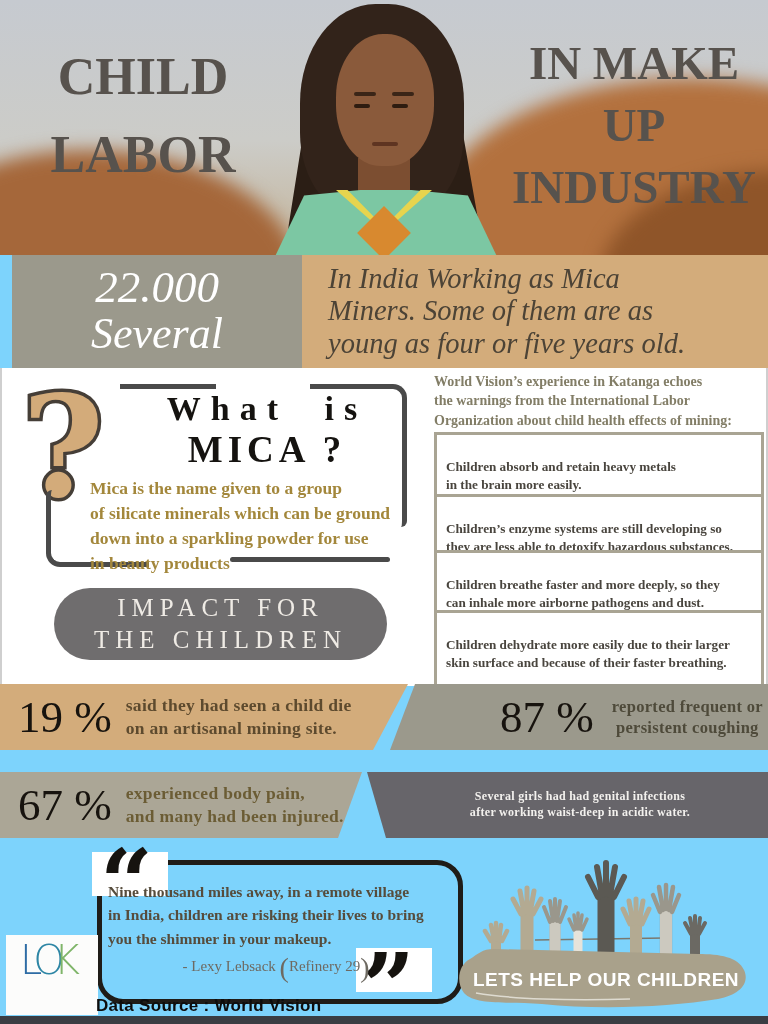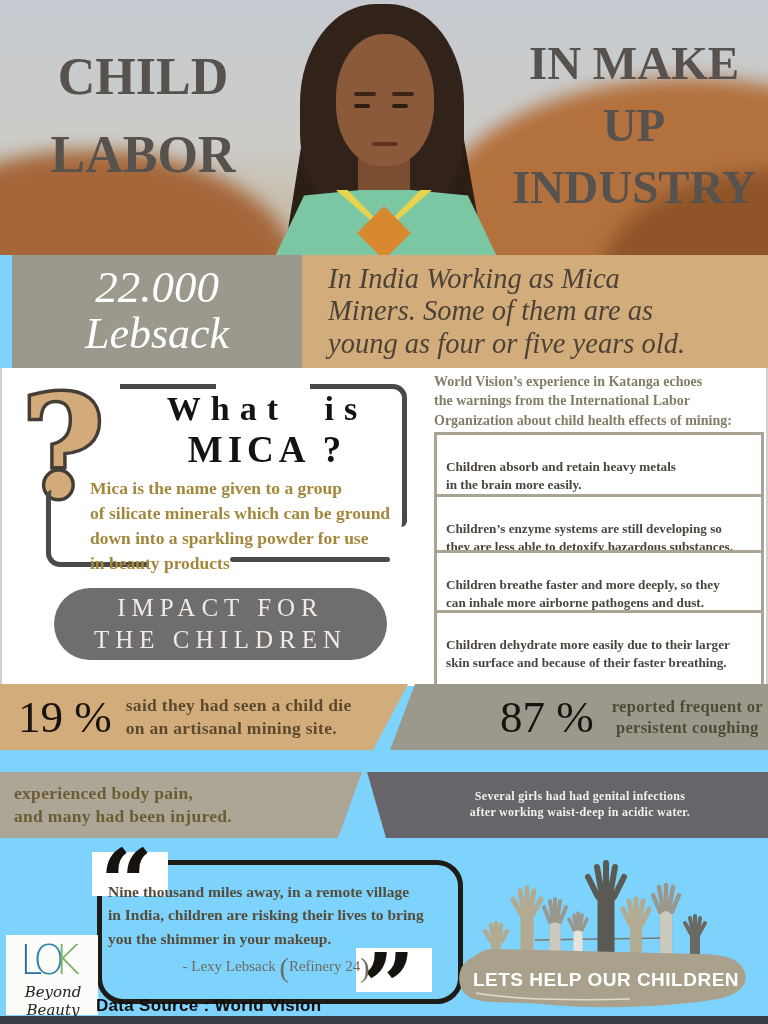--- a/index.html
+++ b/index.html
@@ -140,21 +140,21 @@
     <div class="hero-title left pre">CHILD
 LABOR</div>
     <div class="hero-title right pre">IN MAKE
 UP
 INDUSTRY</div>
   </div>
 
   <div class="banner">
     <div class="banner-left">
       <div class="num">22.000</div>
-      <div class="lbl">Lebsack</div>
+      <div class="lbl">Several</div>
     </div>
     <div class="banner-right">
       <div class="txt pre">In India Working as Mica
 Miners. Some of them are as
 young as four or five years old.</div>
     </div>
   </div>
 
   <div class="panel">
     <div class="qmark">
@@ -196,38 +196,39 @@
     </div>
     <div class="band-part b1-right">
       <div class="stat-num">87 %</div>
       <div class="stat-txt pre">reported frequent or
 persistent coughing</div>
     </div>
   </div>
 
   <div class="band band2">
     <div class="band-part b2-left">
+      <div class="stat-num">67 %</div>
       <div class="stat-txt pre">experienced body pain,
 and many had been injured.</div>
     </div>
     <div class="band-part b2-right">
       <div class="stat-txt pre">Several girls had had genital infections
 after working waist-deep in acidic water.</div>
     </div>
   </div>
 
   <div class="quote-box"></div>
   <div class="q-patch open"></div>
   <div class="q-patch close"></div>
   <div class="q-mark open">“</div>
   <div class="q-mark close">”</div>
   <div class="q-text pre">Nine thousand miles away, in a remote village
 in India, children are risking their lives to bring
 you the shimmer in your makeup.</div>
-  <div class="q-attr"><span>- Lexy Lebsack </span><span class="q-paren">(</span><span>Refinery 24</span><span class="q-paren">)</span></div>
+  <div class="q-attr"><span>- Lexy Lebsack </span><span class="q-paren">(</span><span>Refinery 29</span><span class="q-paren">)</span></div>
 
   <div class="hands">
     <svg width="318" height="172" viewBox="0 0 318 172">
       <line x1="85" y1="97" x2="215" y2="95" stroke="#7a786f" stroke-width="1.5"></line>
 
       <g stroke="#b3aa92" fill="none" stroke-linecap="round">
         <path d="M46,120 L46,98" stroke-width="10"></path>
         <path d="M35,88 L41,98 M41,82 L44,97 M46,80 L46,96 M51,82 L49,97 M57,88 L52,98" stroke-width="4.5"></path>
       </g>
 
@@ -270,19 +271,18 @@
       </g>
 
       <path d="M20,116 C8,122 6,140 14,150 C26,163 58,158 92,161 C150,167 220,164 268,156 C290,152 300,140 294,127 C288,114 270,111 248,111 L44,106 C32,106 28,111 20,116 Z" fill="#a9a18b"></path>
       <path d="M26,150 C60,156 120,158 180,156" stroke="#f5f3ee" stroke-width="1.5" fill="none" opacity="0.7"></path>
       <text x="156" y="143" text-anchor="middle" fill="#ffffff" font-family="Liberation Sans, sans-serif" font-weight="bold" font-size="19" letter-spacing="0.5">LETS HELP OUR CHILDREN</text>
     </svg>
   </div>
 
   <div class="logo">
     <div class="logo-letters"><span class="l1">L</span><span class="l2">O</span><span class="l3">K</span></div>
-    <div class="logo-script">Beyond Beauty</div>
   </div>
   <div class="data-source">Data Source : World Vision</div>
 
   <div class="bottom-bar"></div>
 
 </div>
 
 </body></html>

